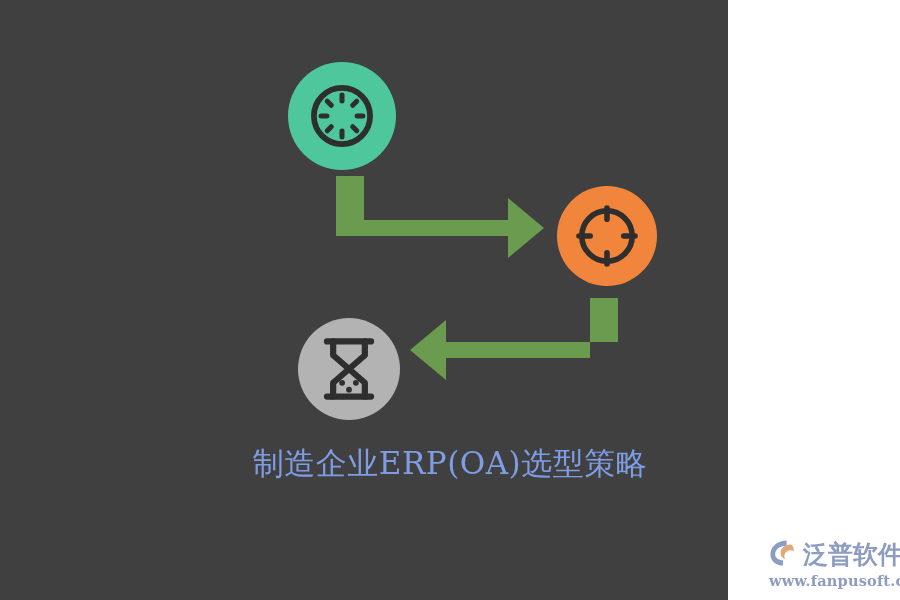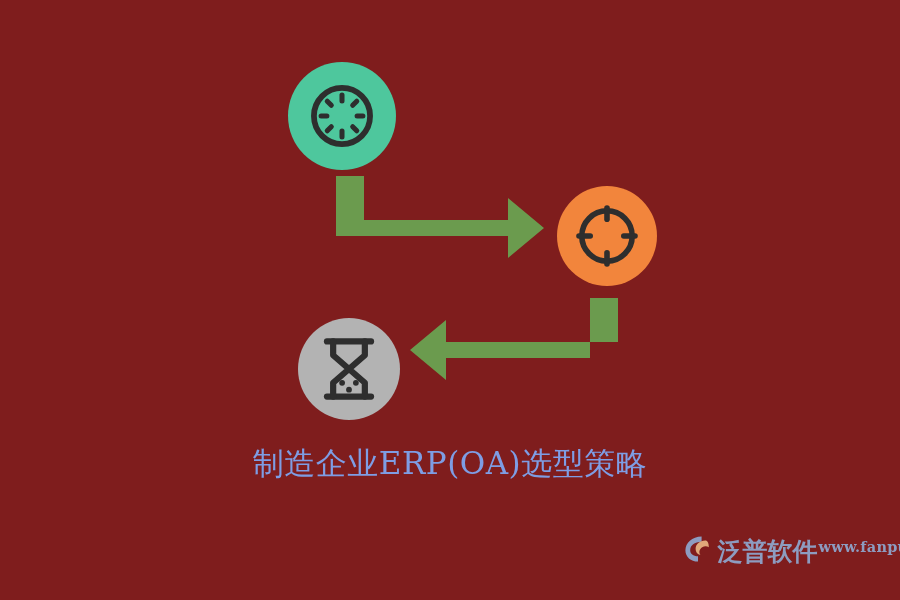--- a/index.html
+++ b/index.html
@@ -8,23 +8,23 @@
   }
   body {
     width: 900px;
     height: 600px;
     background: #ffffff;
     font-family: "Liberation Sans", sans-serif;
     overflow: hidden;
   }
   #canvas {
     position: relative;
-    width: 900px;
+    width: 728px;
     height: 600px;
-    background: #7f1d1d;
+    background: #404040;
   }
 
   
   .node {
     position: absolute;
     border-radius: 50%;
     display: flex;
     align-items: center;
     justify-content: center;
     box-sizing: border-box;
@@ -89,21 +89,21 @@
   }
 
   
   #brand-logo {
     position: absolute;
     left: 768px;
     top: 536px;
     width: 126px;
     height: 56px;
     display: flex;
-    flex-direction: row;
+    flex-direction: column;
     align-items: flex-start;
     justify-content: center;
   }
   #brand-row {
     display: flex;
     align-items: center;
     gap: 5px;
     height: 30px;
   }
   #brand-name {

